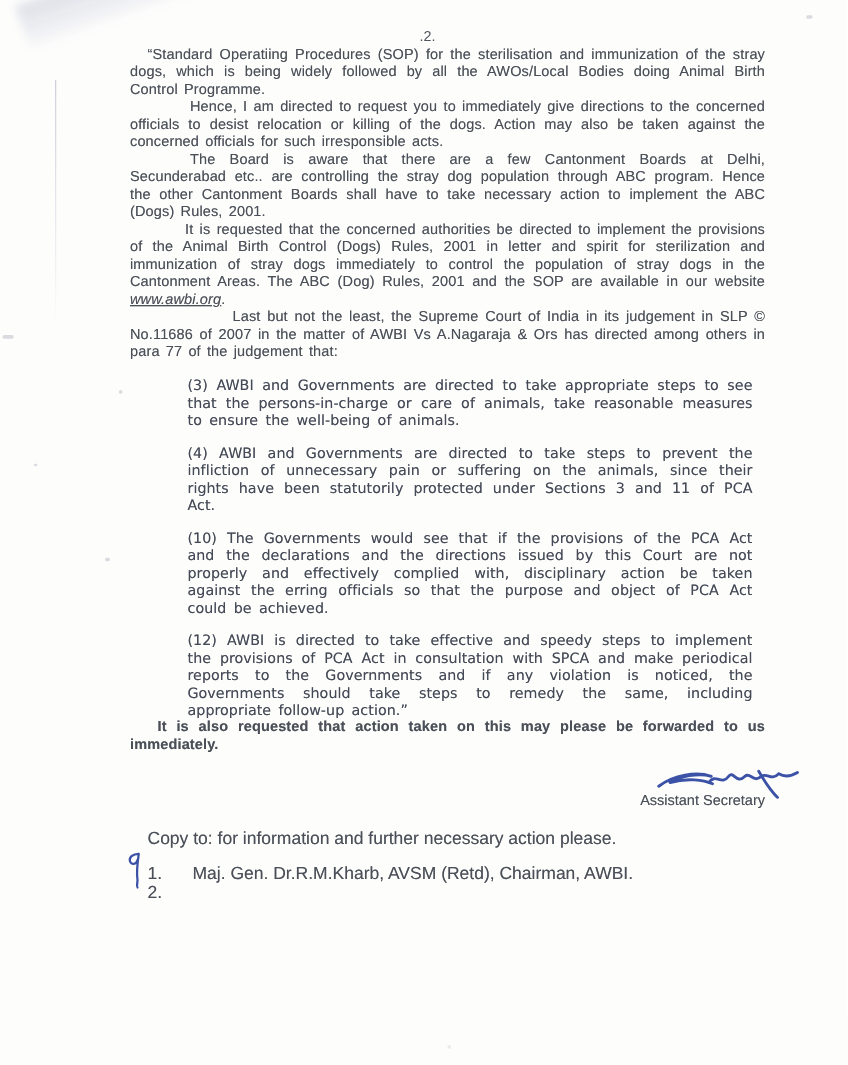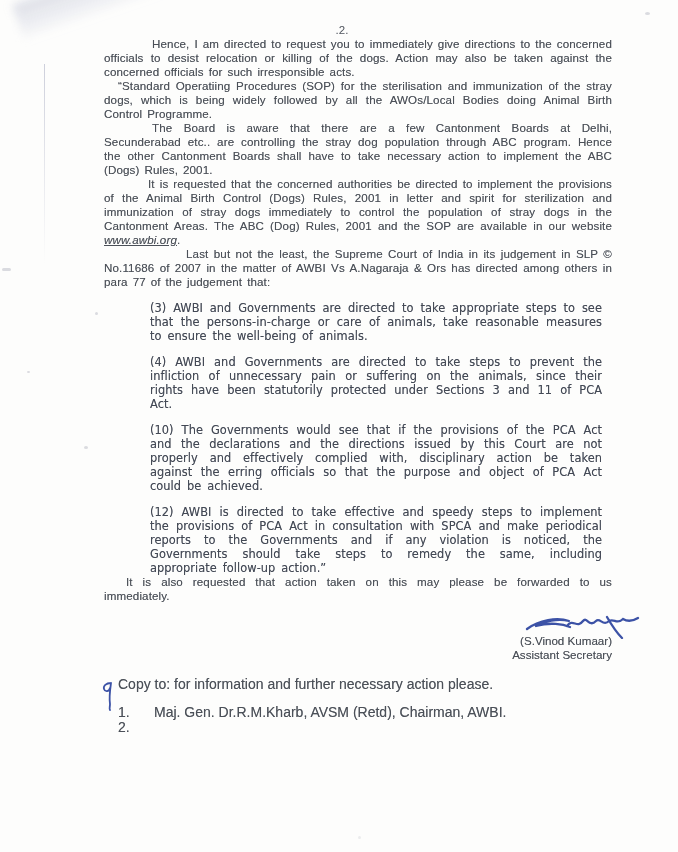--- a/index.html
+++ b/index.html
@@ -27,21 +27,21 @@
     font-size:11.6px;line-height:14px;
     text-align:justify;
     letter-spacing:0.12px;word-spacing:1.6px;
     text-shadow:0 0 0.45px rgba(75,80,90,0.55);
   }
   .p1{margin-top:13px;text-indent:14px;}
   .p2{margin-top:20px;text-indent:48px;}
   .p3{margin-top:12px;text-indent:48px;}
   .p4{margin-top:12px;text-indent:44px;}
   .p5{margin-top:12px;text-indent:82px;}
-  .closing{margin-top:16px;text-indent:22px;text-align:left;}
+  .closing{margin-top:16px;text-indent:22px;text-align:left;font-weight:bold;}
   .weblink{text-decoration:underline;color:inherit;cursor:pointer;font-style:italic;}
   blockquote.quote{
     margin:12px 10px 0 46px;
     font-family:"DejaVu Sans","Liberation Sans",sans-serif;
     font-size:11.4px;line-height:14px;
     text-align:justify;
     letter-spacing:0.05px;word-spacing:2.2px;
     color:#434955;
     text-shadow:0 0 0.45px rgba(65,70,85,0.5);
   }
@@ -107,23 +107,23 @@
   <div class="speck s6"></div>
 
   <svg class="pen-mark" width="16" height="32" viewBox="0 0 16 32">
     <path d="M11,3 C6,3 3,6 4,9 C5,12 9,12 10,8 M11,3 C10,10 9,18 10,24 C10,27 9,29 10,30" fill="none" stroke-width="1.8" stroke-linecap="round" stroke="#3c52a6"></path>
   </svg>
 
   <div class="content">
 
     <div class="pagenum">.2.</div>
 
+    <p class="bp p1">“Standard Operatiing Procedures (SOP) for the sterilisation and immunization of the stray dogs, which is being widely followed by all the AWOs/Local Bodies doing Animal Birth Control Programme.</p>
+
     <p class="bp p2">Hence, I am directed to request you to immediately give directions to the concerned officials to desist relocation or killing of the dogs. Action may also be taken against the concerned officials for such irresponsible acts.</p>
-
-    <p class="bp p1">“Standard Operatiing Procedures (SOP) for the sterilisation and immunization of the stray dogs, which is being widely followed by all the AWOs/Local Bodies doing Animal Birth Control Programme.</p>
 
     <p class="bp p3">The Board is aware that there are a few Cantonment Boards at Delhi, Secunderabad etc.. are controlling the stray dog population through ABC program. Hence the other Cantonment Boards shall have to take necessary action to implement the ABC (Dogs) Rules, 2001.</p>
 
     <p class="bp p4"><span>It is requested that the concerned authorities be directed to implement the provisions of the Animal Birth Control (Dogs) Rules, 2001 in letter and spirit for sterilization and immunization of stray dogs immediately to control the population of stray dogs in the Cantonment Areas. The ABC (Dog) Rules, 2001 and the SOP are available in our website </span><span class="weblink">www.awbi.org</span><span>.</span></p>
 
     <p class="bp p5">Last but not the least, the Supreme Court of India in its judgement in SLP © No.11686 of 2007 in the matter of AWBI Vs A.Nagaraja &amp; Ors has directed among others in para 77 of the judgement that:</p>
 
     <blockquote class="quote q3">(3) AWBI and Governments are directed to take appropriate steps to see that the persons-in-charge or care of animals, take reasonable measures to ensure the well-being of animals.</blockquote>
 
     <blockquote class="quote q4">(4) AWBI and Governments are directed to take steps to prevent the infliction of unnecessary pain or suffering on the animals, since their rights have been statutorily protected under Sections 3 and 11 of PCA Act.</blockquote>
@@ -135,21 +135,20 @@
     <p class="bp closing">It is also requested that action taken on this may please be forwarded to us immediately.</p>
 
     <div class="sig-block">
       <svg class="sig-ink" width="120" height="26" viewBox="0 0 120 26">
         <path d="M4,16 C16,7 34,4 46,8 C36,5 20,8 13,13 C27,9 40,11 47,14
                  M44,13 C50,5 54,16 60,8 C64,3 66,15 73,8 C77,4 80,14 86,8
                  C91,5 94,12 100,6
                  M84,4 C88,11 93,19 99,25
                  M100,6 C105,9 110,8 115,5" fill="none" stroke-width="2.3" stroke-linecap="round" stroke-linejoin="round" stroke="#3c52a6"></path>
       </svg>
-      <div>(S.Vinod Kumaar)</div>
       <div>Assistant Secretary</div>
     </div>
 
     <div class="copy-section">
       <div>Copy to: for information and further necessary action please.</div>
       <div class="copy-items">
         <div class="copy-item">
           <span class="copy-num">1.</span>
           <span>Maj. Gen. Dr.R.M.Kharb, AVSM (Retd), Chairman, AWBI.</span>
         </div>

